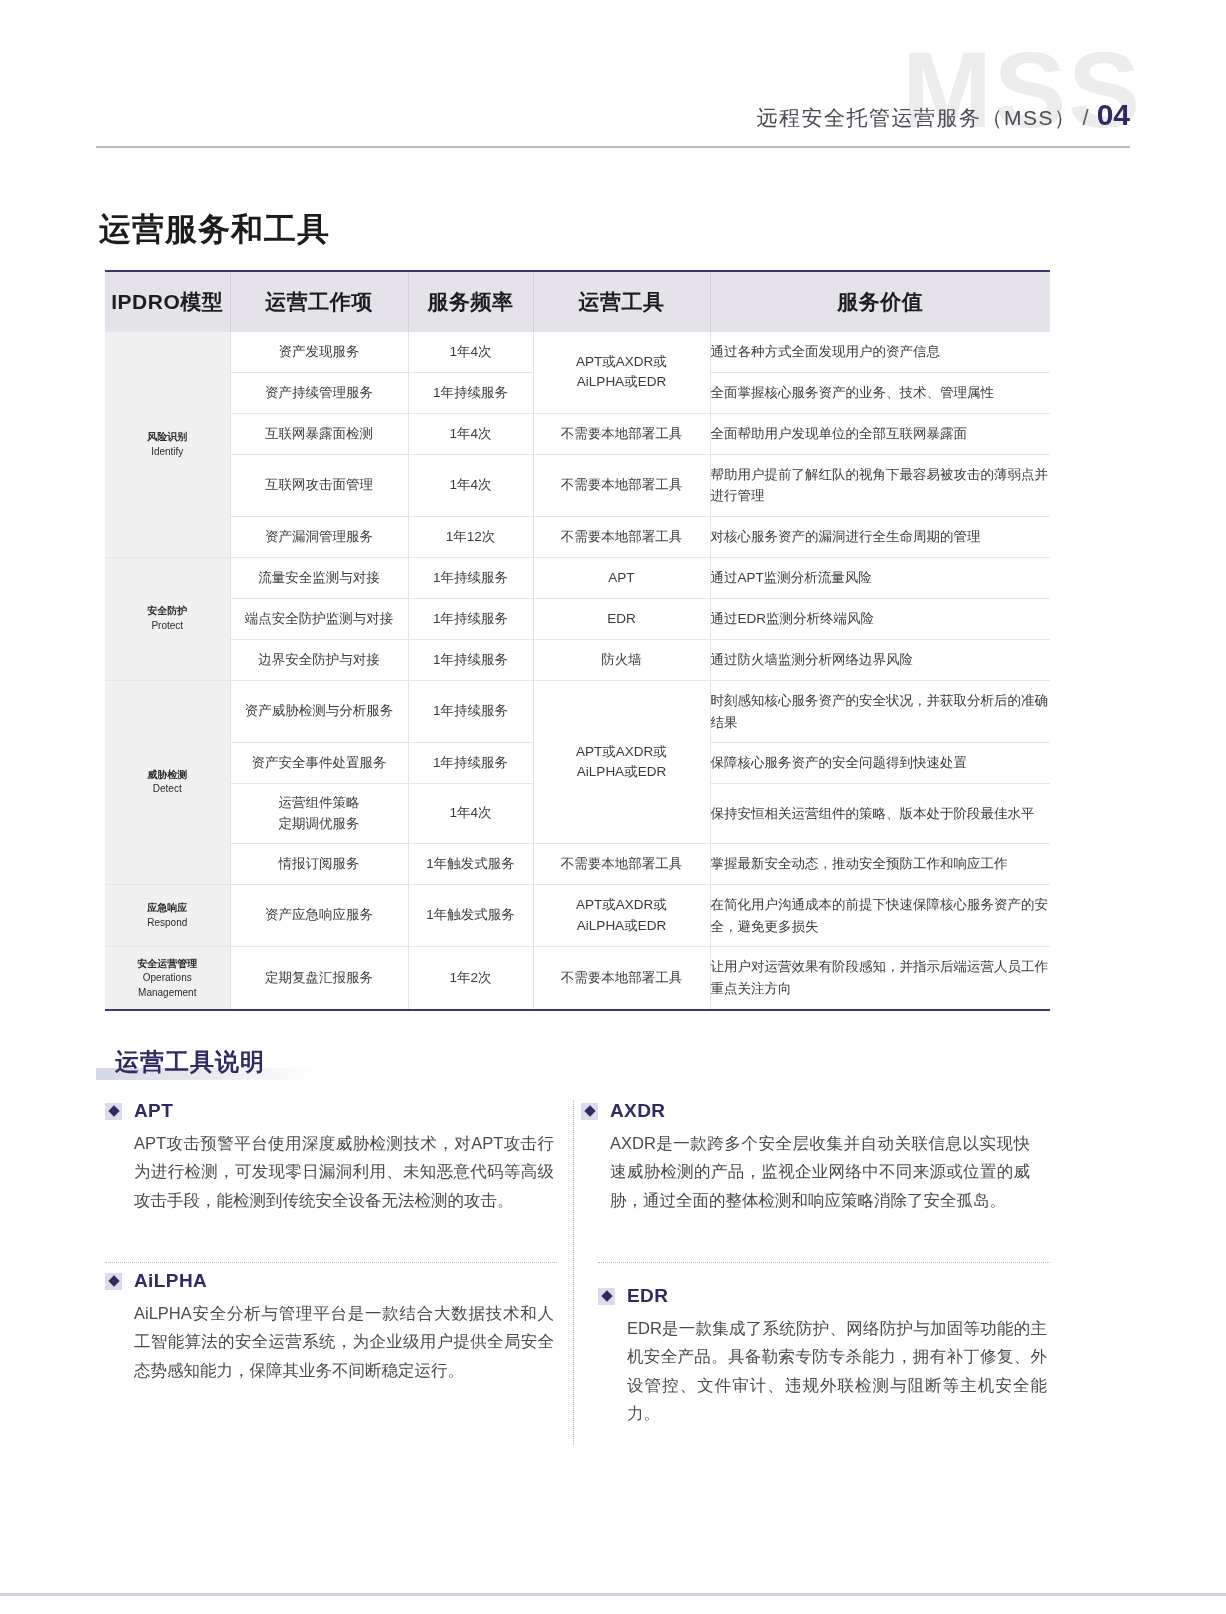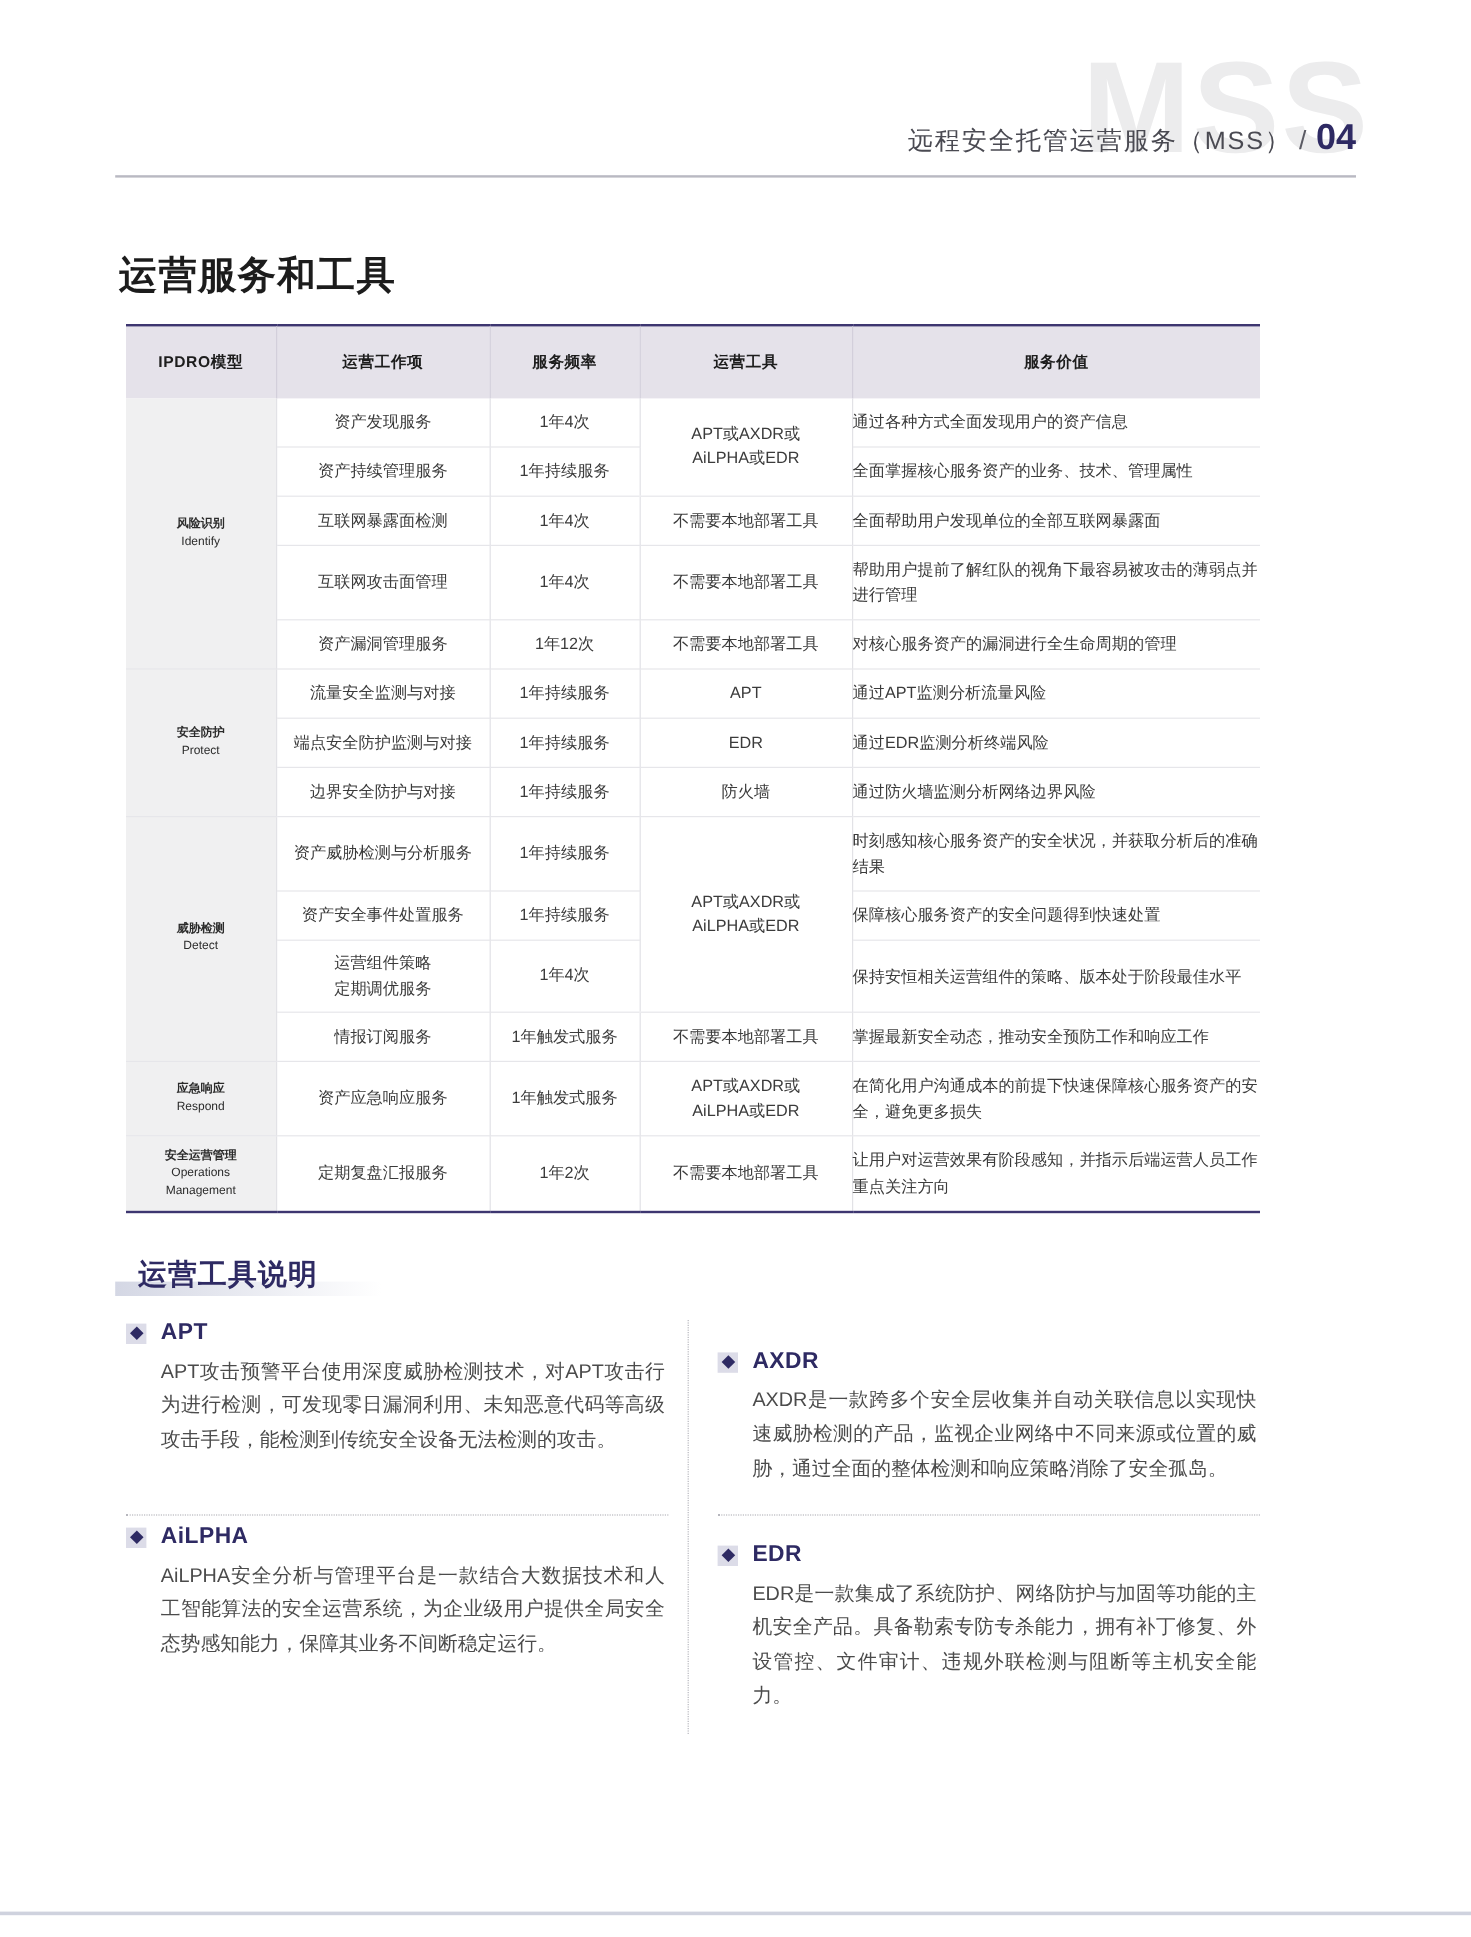--- a/index.html
+++ b/index.html
@@ -105,21 +105,21 @@
     color: #3b3b3b;
   }
   table.ops col.c1 { width: 125px; }
   table.ops col.c2 { width: 178px; }
   table.ops col.c3 { width: 125px; }
   table.ops col.c4 { width: 177px; }
   table.ops col.c5 { width: 340px; }
 
   table.ops thead th {
     background: #e5e2ea;
-    font-size: 13px;
+    font-size: 21px;
     font-weight: bold;
     color: #1d1d1d;
     height: 58px;
     text-align: center;
     border-right: 1px solid #d3cfdb;
     border-top: 2px solid #3d3670;
     letter-spacing: 0.5px;
   }
   table.ops thead th:last-child { border-right: none; }
 
@@ -186,21 +186,21 @@
     left: 105px;
     top: 1100px;
     width: 945px;
     height: 350px;
   }
   .tool-cell {
     position: absolute;
     width: 452px;
   }
   .tool-cell.tl { left: 0;   top: 0; }
-  .tool-cell.tr { left: 493px; top: 0; margin-top: 24px; }
+  .tool-cell.tr { left: 476px; top: 0; }
   .tool-cell.bl { left: 0;   top: 170px; }
   .tool-cell.br { left: 493px; top: 185px; }
 
   .tool-title-row {
     display: flex;
     align-items: center;
     gap: 12px;
     margin-bottom: 7px;
   }
   .diamond-badge {

